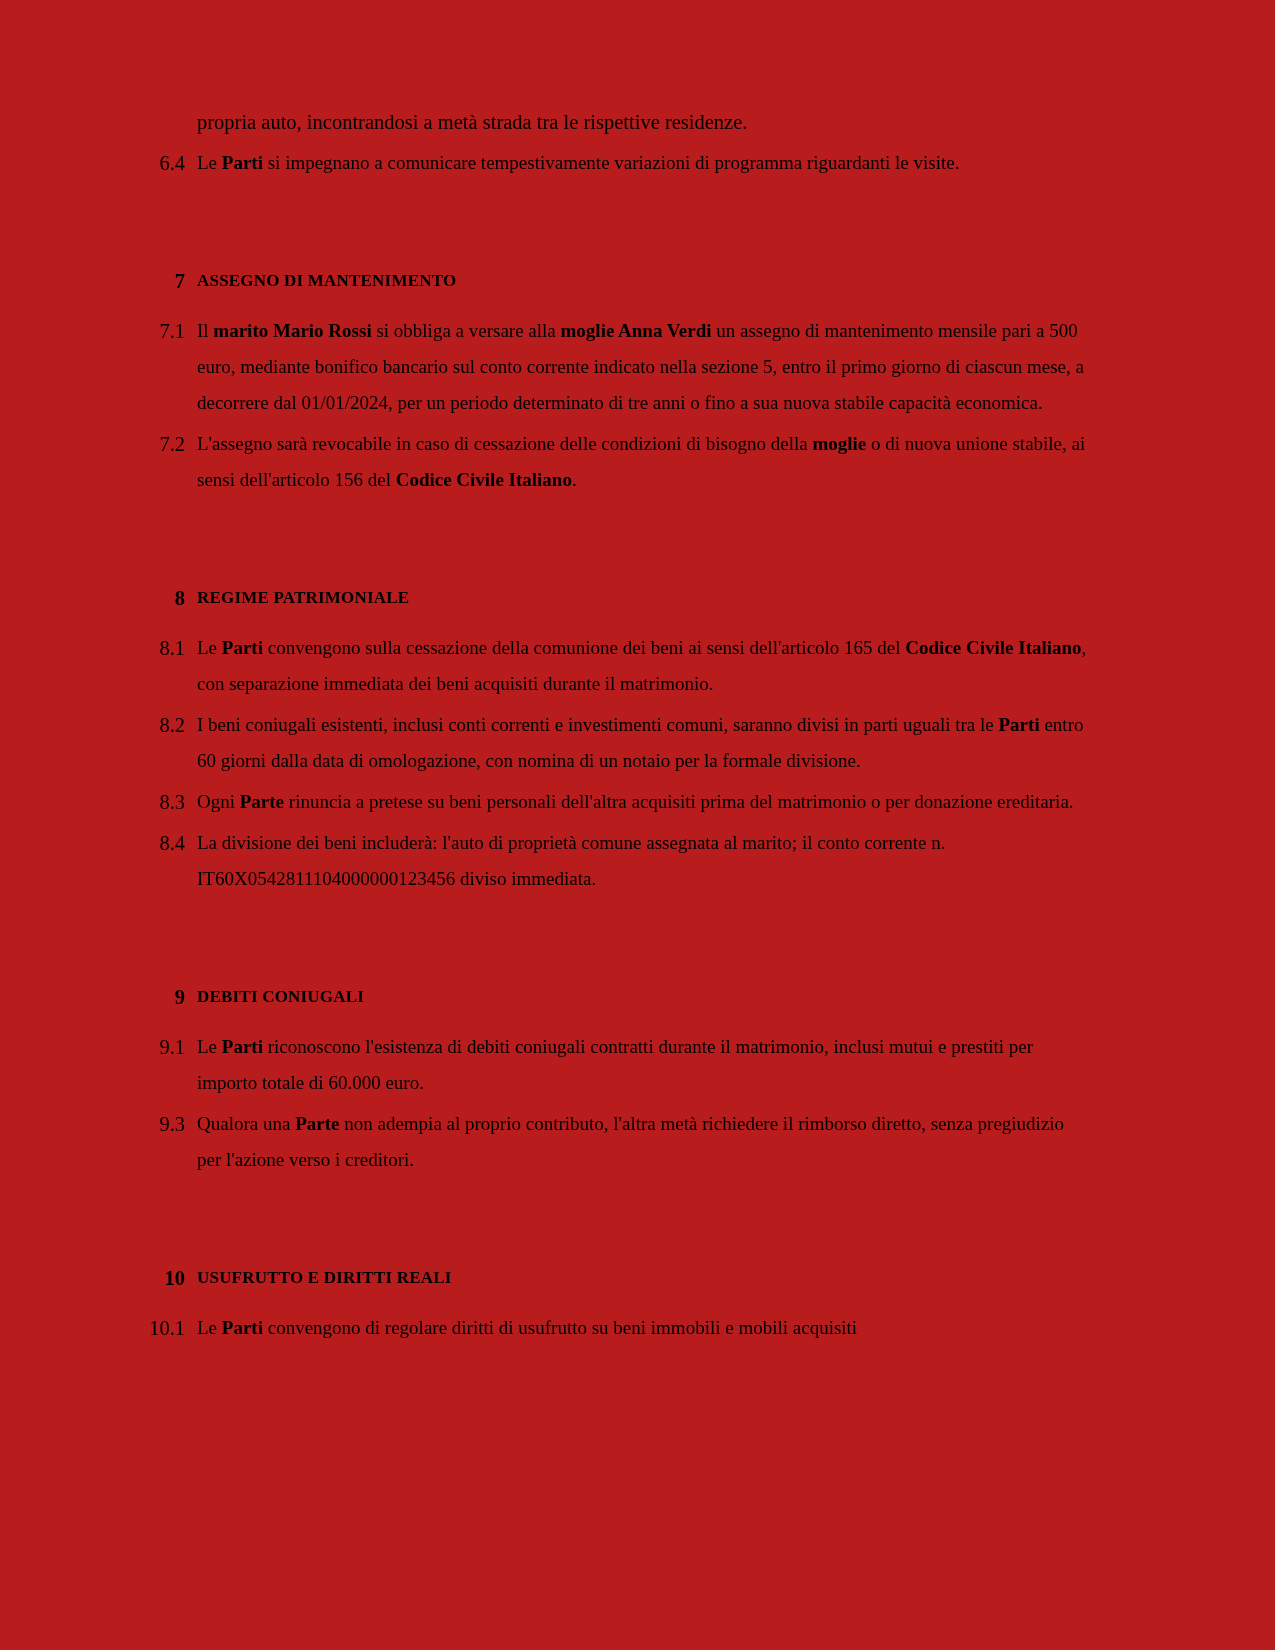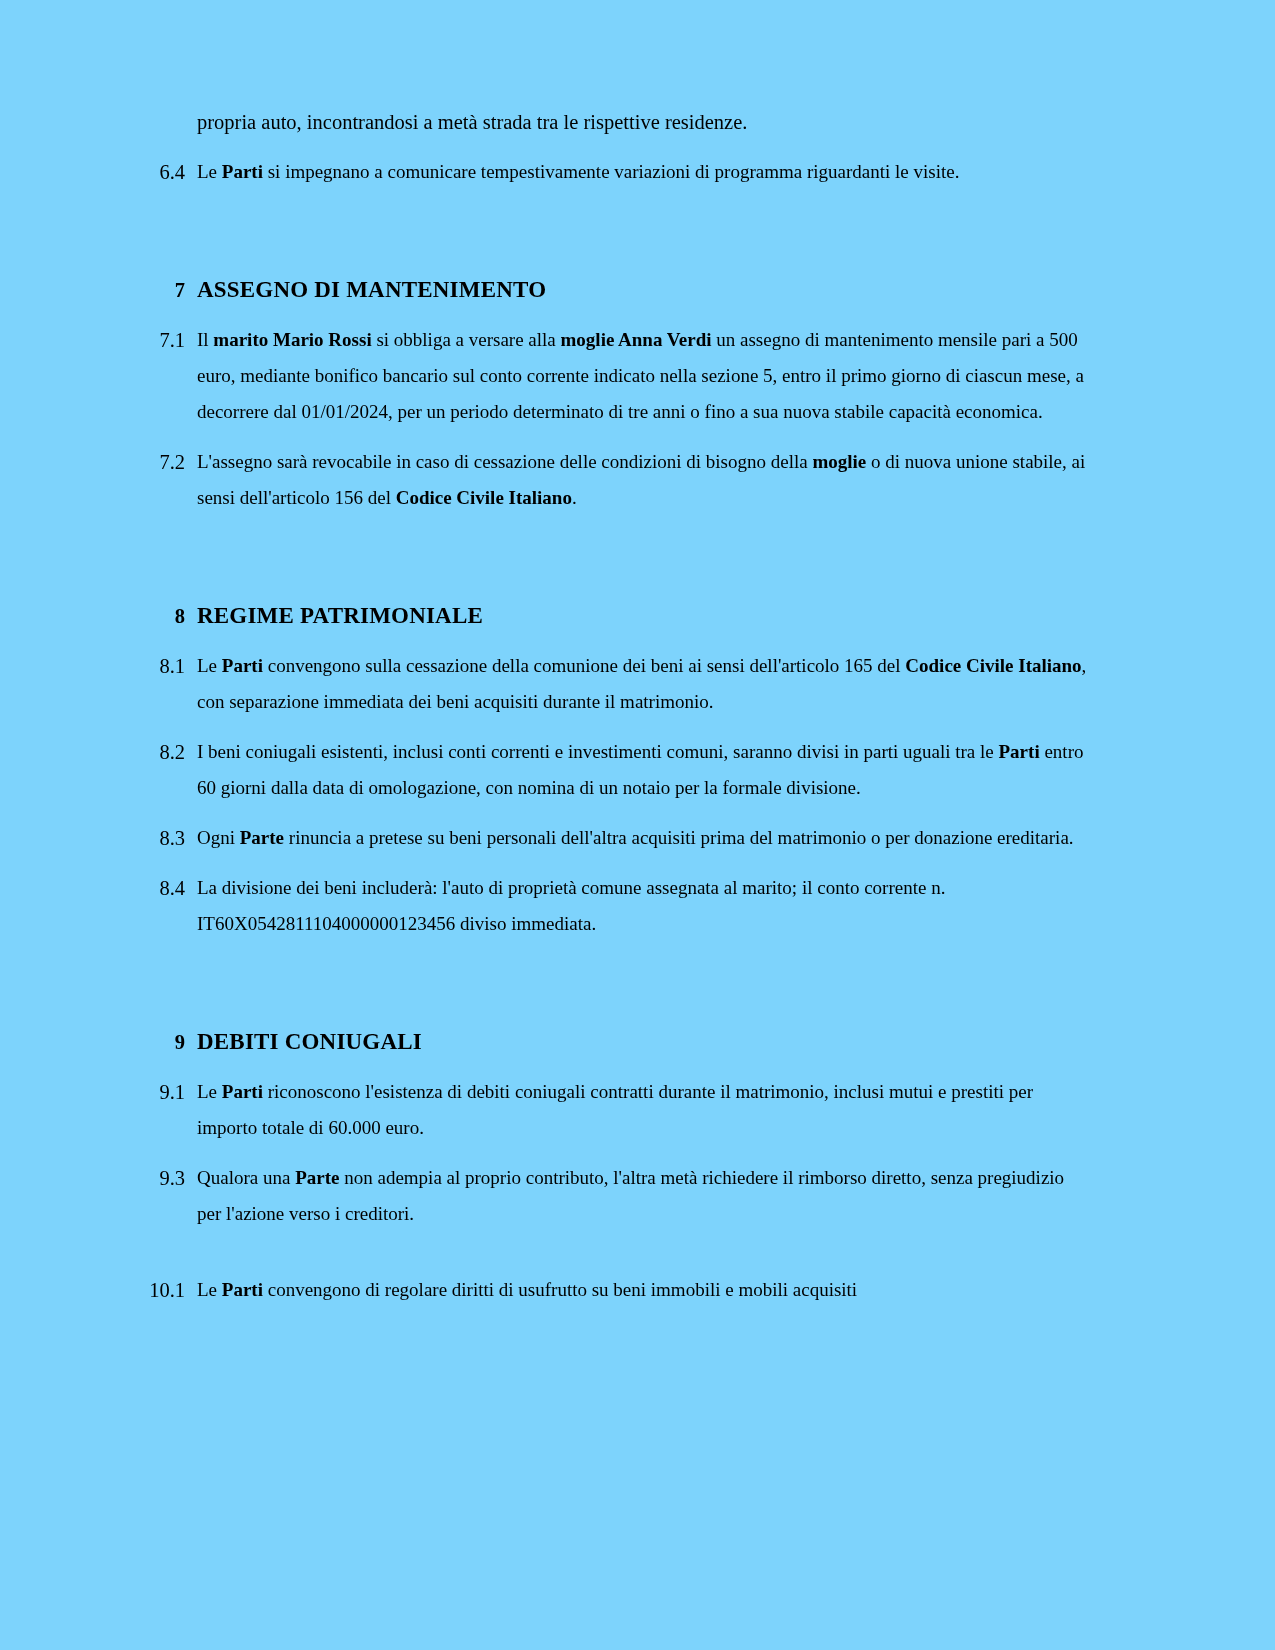--- a/index.html
+++ b/index.html
@@ -13,40 +13,40 @@
     font-family: "Liberation Serif", "DejaVu Serif", serif;
     color: #000000;
     -webkit-font-smoothing: antialiased;
   }
   .page {
     position: relative;
     width: 1275px;
     height: 1650px;
     box-sizing: border-box;
     padding: 104px 91px 0 140px;
-    background: #7dd3fc;
+    background: #b91c1c;
   }
   .doc-body {
     width: 950px;
   }
 
   
   .cont-para {
     margin: 0 0 0 0;
     padding-left: 57px;
     font-size: 20.5px;
     line-height: 36px;
     text-align: left;
   }
 
   
   .clause {
     display: flex;
     align-items: flex-start;
-    margin-top: 14px;
+    margin-top: 5px;
   }
   .clause-num {
     flex: 0 0 57px;
     width: 57px;
     box-sizing: border-box;
     padding-right: 12px;
     text-align: right;
     font-size: 20.5px;
     line-height: 36px;
     white-space: nowrap;
@@ -70,21 +70,21 @@
     width: 57px;
     box-sizing: border-box;
     padding-right: 12px;
     text-align: right;
     font-size: 20.5px;
     line-height: 32px;
     font-weight: bold;
   }
   .section-head .sec-title {
     flex: 1 1 auto;
-    font-size: 23px;
+    font-size: 17px;
     line-height: 32px;
     font-weight: bold;
     letter-spacing: 0.2px;
   }
 
   
   .gap-lg { height: 26px; }
 
   b, .b { font-weight: bold; }
 </style>
@@ -158,20 +158,24 @@
     </div>
 
 
     <div class="clause">
       <div class="clause-num">9.3</div>
       <div class="clause-text"><span>Qualora una </span><b>Parte</b><span> non adempia al proprio contributo, l'altra metà richiedere il rimborso diretto, senza pregiudizio per l'azione verso i creditori.</span></div>
     </div>
 
     <div class="gap-lg"></div>
 
+    <div class="section-head">
+      <div class="sec-num">10</div>
+      <div class="sec-title">USUFRUTTO E DIRITTI REALI</div>
+    </div>
 
     <div class="clause">
       <div class="clause-num">10.1</div>
       <div class="clause-text"><span>Le </span><b>Parti</b><span> convengono di regolare diritti di usufrutto su beni immobili e mobili acquisiti</span></div>
     </div>
 
   </div>
 </div>
 
 </body></html>

